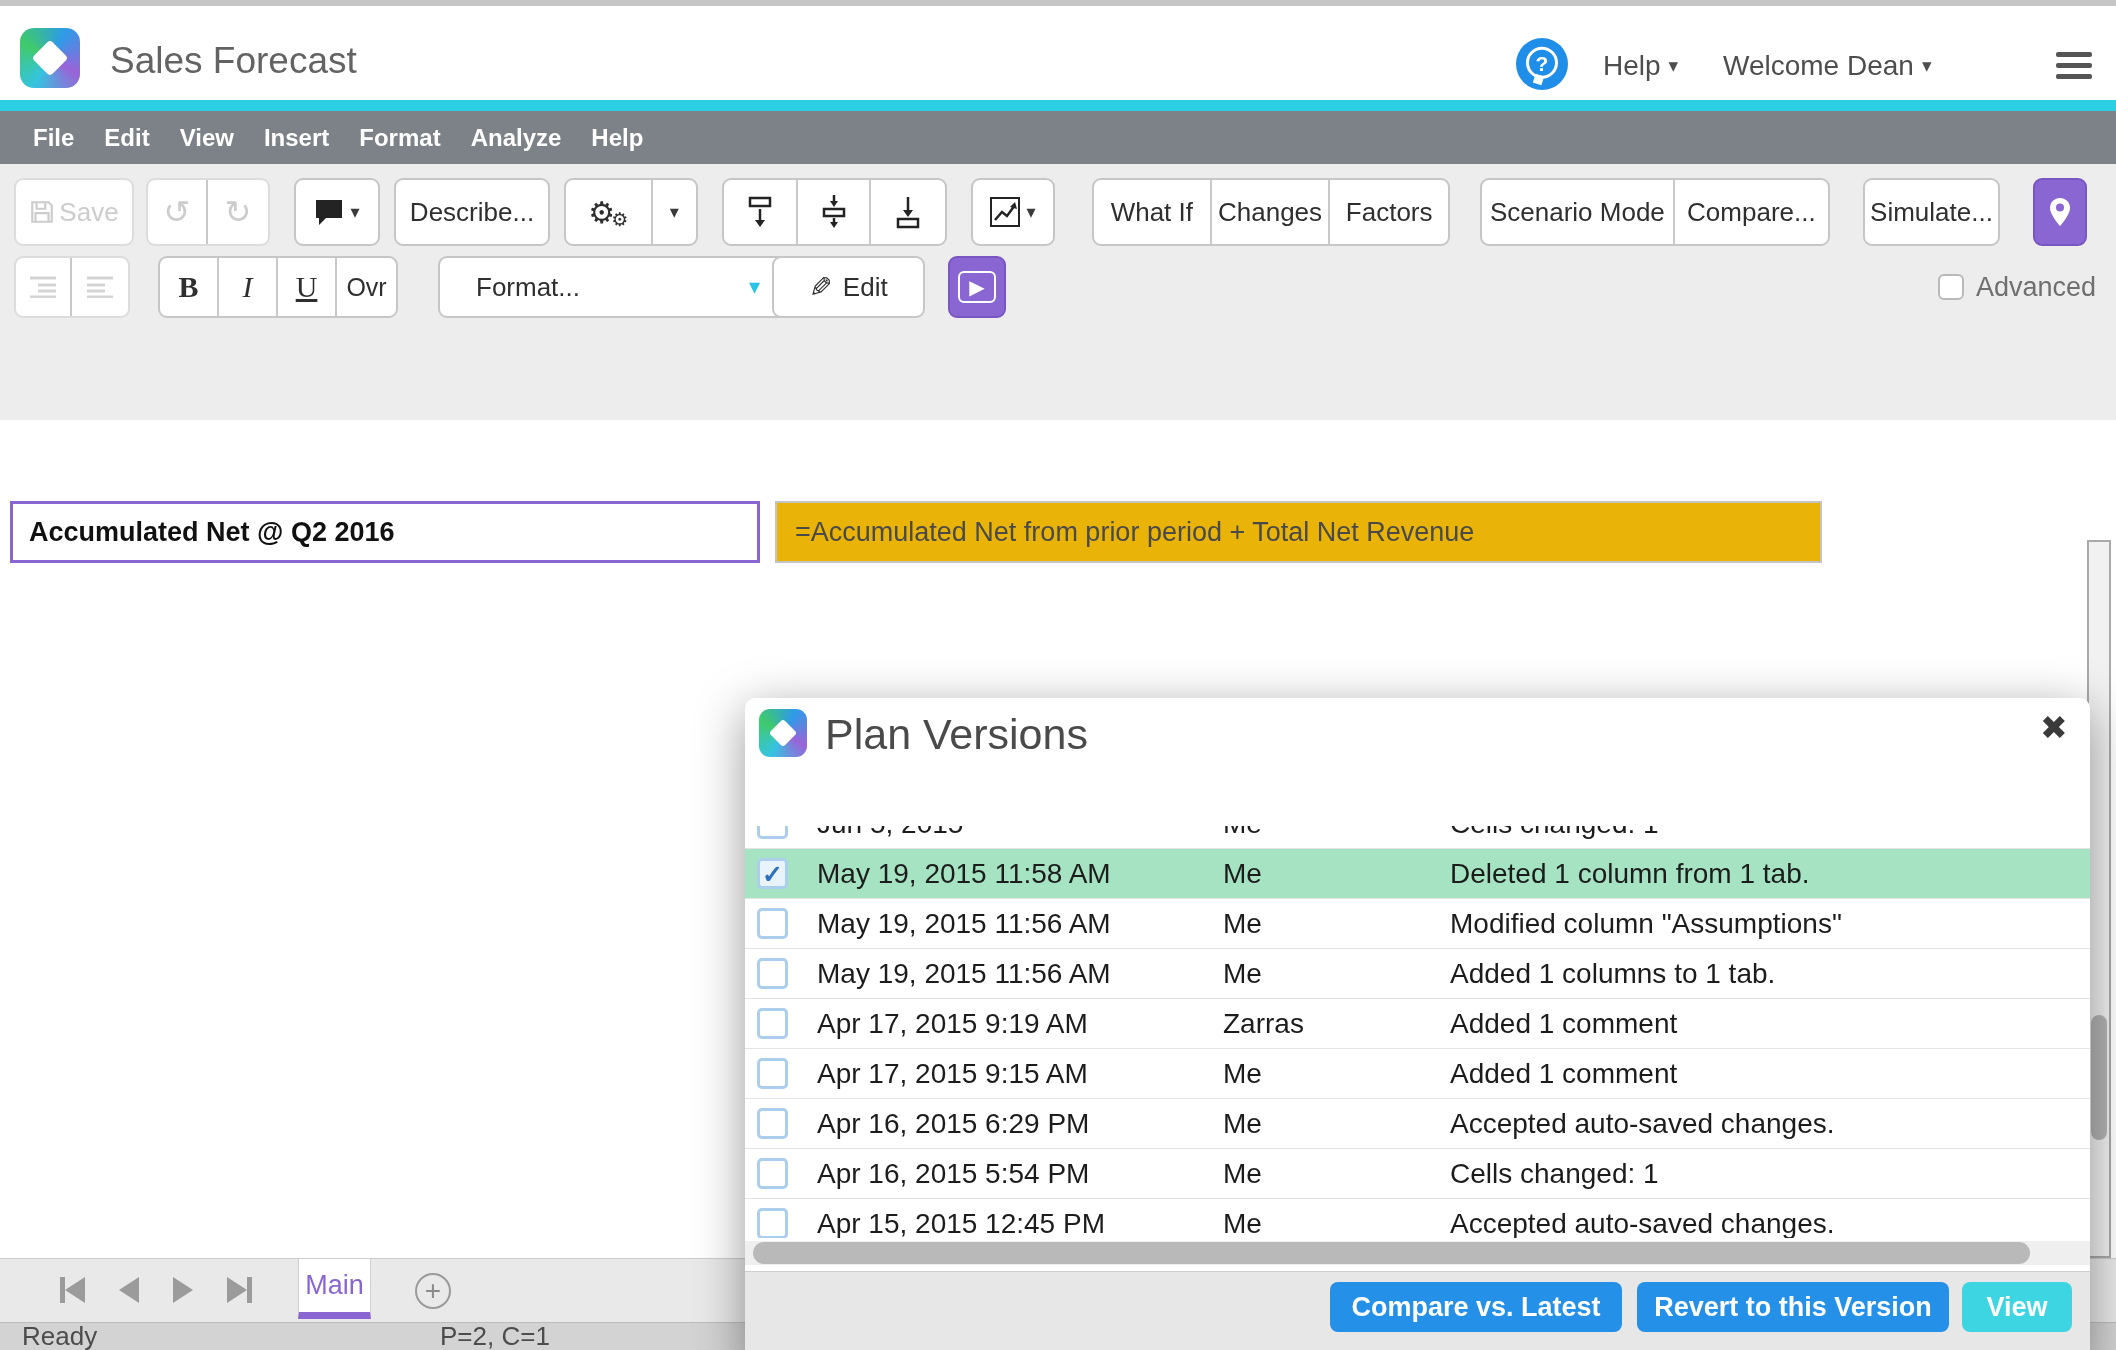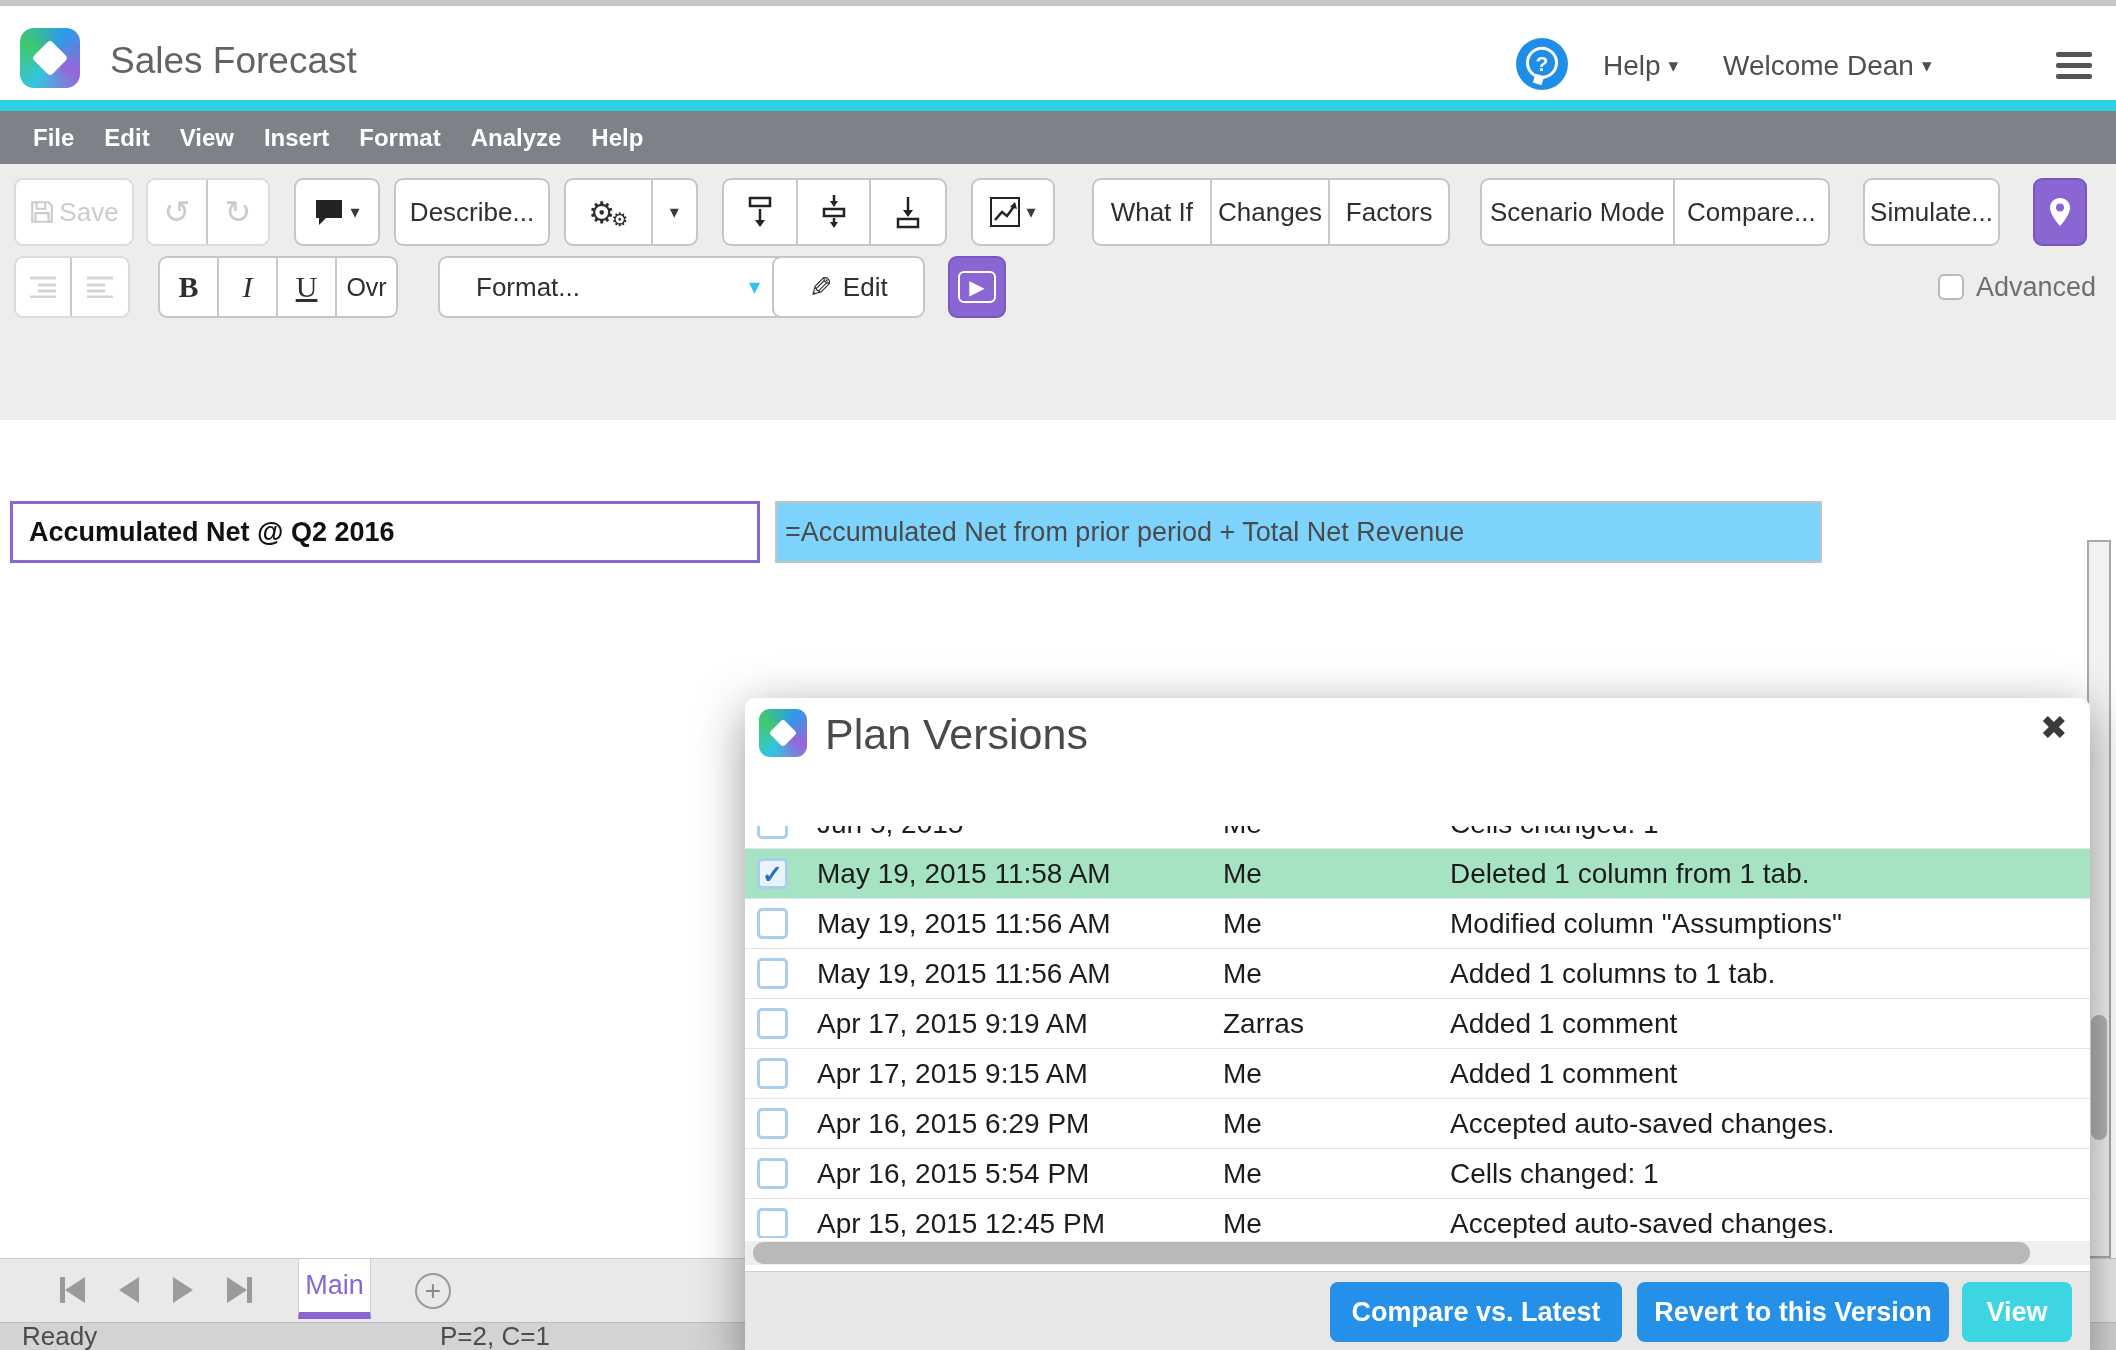--- a/index.html
+++ b/index.html
@@ -39,22 +39,22 @@
   .purple-btn { background:#8a66d2 !important; border-color:#7a56c2 !important; color:#fff !important; }
   .caret-sm { font-size:18px; color:#3a3a3a; margin-left:6px; }
   .fmt-caret { color:#2bc4e8; font-size:22px; }
   .serif { font-family:"Liberation Serif", serif; }
   .adv-box { display:inline-block; width:26px; height:26px; border:2px solid #b9b9b9; border-radius:6px; background:#fff; vertical-align:-4px; margin-right:12px; }
   .adv-wrap { position:absolute; left:1938px; top:108px; font-size:27px; color:#6f6f6f; cursor:pointer; }
 
   
   .cellref-box { position:absolute; left:10px; top:337px; width:750px; height:62px; background:#fff; border:3px solid #8a66d2;
     font-size:27px; font-weight:bold; color:#111; padding-left:16px; display:flex; align-items:center; }
-  .formula-box { position:absolute; left:775px; top:337px; width:1047px; height:62px; background:#7dd3fc; border:2px solid #c4c4c4;
-    font-size:27px; color:#4a4a4a; padding-left:8px; display:flex; align-items:center; }
+  .formula-box { position:absolute; left:775px; top:337px; width:1047px; height:62px; background:#eab308; border:2px solid #c4c4c4;
+    font-size:27px; color:#4a4a4a; padding-left:18px; display:flex; align-items:center; }
 
   
   .grid { position:absolute; left:0; top:420px; width:2071px; overflow:hidden; }
   .vscroll { position:absolute; left:2087px; top:540px; width:24px; height:718px; background:#f1f1f1; border:2px solid #a9a9a9; }
   .vscroll .thumb { position:absolute; left:2px; top:473px; width:16px; height:125px; background:#b4b4b4; border-radius:8px; }
 
   
   .tab-bar { position:absolute; left:0; top:1258px; width:2116px; height:64px; background:#e9e9e9; border-top:1px solid #cccccc; }
   .nav-arrows { position:absolute; left:60px; top:18px; display:flex; gap:34px; align-items:center; }
   .na { display:flex; align-items:center; cursor:pointer; }
@@ -88,21 +88,21 @@
   .vrow-in { position:relative; width:100%; height:50px; }
   .vcheck { position:absolute; left:12px; top:9px; width:31px; height:31px; background:#fff; border:3px solid #abceec; border-radius:5px;
     color:#2e6fbe; font-size:25px; font-weight:bold; text-align:center; line-height:27px; cursor:pointer; }
   .vcheck.checked { background:#e8f3fc; }
   .vdate { position:absolute; left:72px; top:9px; font-size:28px; color:#1c1c1c; }
   .vuser { position:absolute; left:478px; top:9px; font-size:28px; color:#1c1c1c; }
   .vchanges { position:absolute; left:705px; top:9px; font-size:28px; color:#1c1c1c; }
   .hscroll { position:absolute; left:0px; top:543px; width:1345px; height:24px; background:#efefef; }
   .hscroll .hthumb { position:absolute; left:8px; top:1px; width:1277px; height:22px; background:#b9b9b9; border-radius:11px; }
   .modal-footer { position:absolute; left:0; top:573px; width:1345px; height:102px; background:#e7e7e7; border-top:1px solid #cfcfcf; }
-  .m-btn { position:absolute; top:10px; height:60px; border-radius:8px; color:#fff; font-size:27px; font-weight:bold;
+  .m-btn { position:absolute; top:10px; height:50px; border-radius:8px; color:#fff; font-size:27px; font-weight:bold;
     display:flex; align-items:center; justify-content:center; cursor:pointer; border:none; }
   .m-blue { background:#2590e8; }
   .m-cyan { background:#3ed5e3; }
 
   
   .svgicon { display:block; }
 </style>
 </head>
 <body>
 

